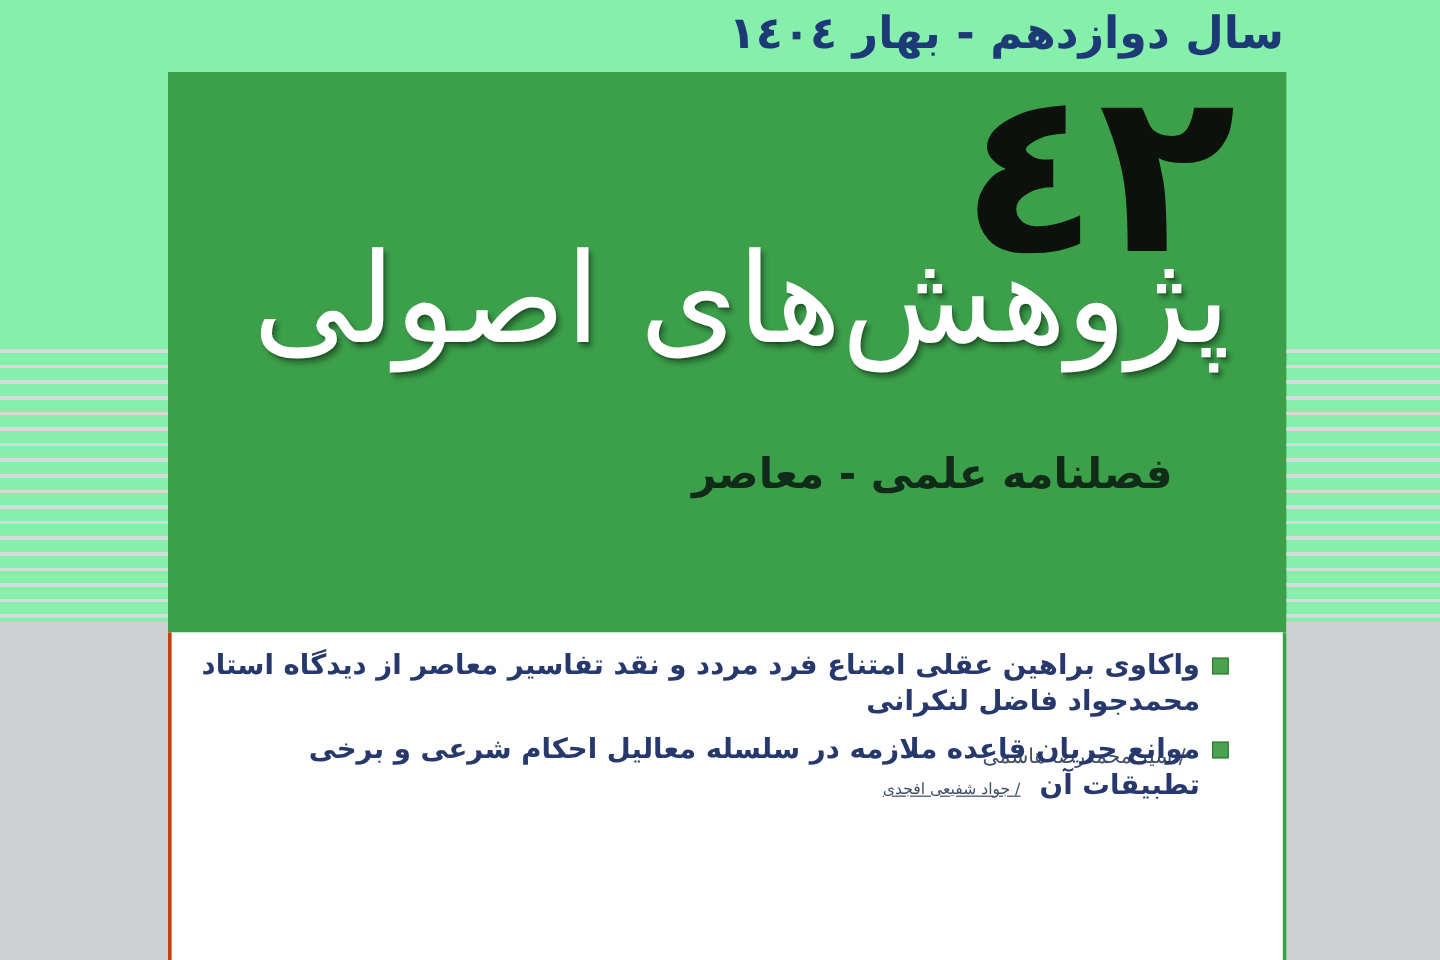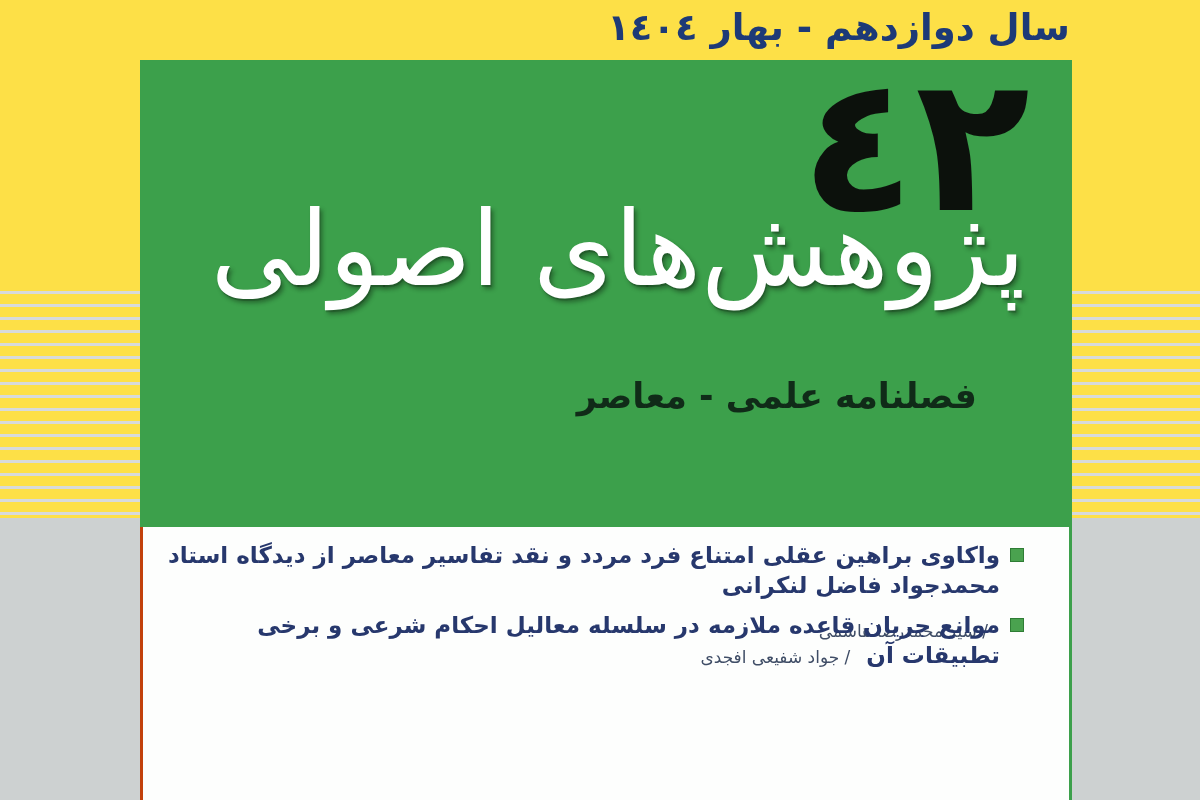--- a/index.html
+++ b/index.html
@@ -2,21 +2,21 @@
 <html lang="fa"><head>
 <meta charset="utf-8">
 <style>
   html,body{margin:0;padding:0;}
   body{
     width:1200px;height:800px;
     background:#fdfdfb;
     font-family:"DejaVu Sans", sans-serif;
     overflow:hidden;
   }
-  .page{position:relative;width:1200px;height:800px;background:#fde047;overflow:hidden;}
+  .page{position:relative;width:1200px;height:800px;background:#86efac;overflow:hidden;}
 
   
   .header-line{
     position:absolute;top:6px;right:130px;
     font-size:37px;font-weight:bold;color:#1d3a77;
     direction:rtl;white-space:nowrap;
   }
 
   
   .green-box{
@@ -68,21 +68,21 @@
   .a4{top:212px;}
   .title-line{display:flex;align-items:flex-start;gap:10px;}
   .bullet{
     width:14px;height:14px;flex:0 0 auto;margin-top:7px;
     background:#4aa24f;border:1px solid #2f7d35;box-sizing:border-box;
   }
   .title-text{
     font-size:23px;font-weight:bold;color:#27386d;line-height:1.3;
   }
   .inline-author{
-    font-size:17px;font-weight:normal;color:#3f4d66;margin-right:8px;white-space:nowrap;
+    font-size:13px;font-weight:normal;color:#3f4d66;margin-right:8px;white-space:nowrap;text-decoration:underline;
   }
   .author-line{
     font-size:17px;color:#3f4d66;margin-top:20px;padding-right:36px;line-height:1.25;
   }
 </style>
 </head>
 <body>
 
 <div class="page">
 

